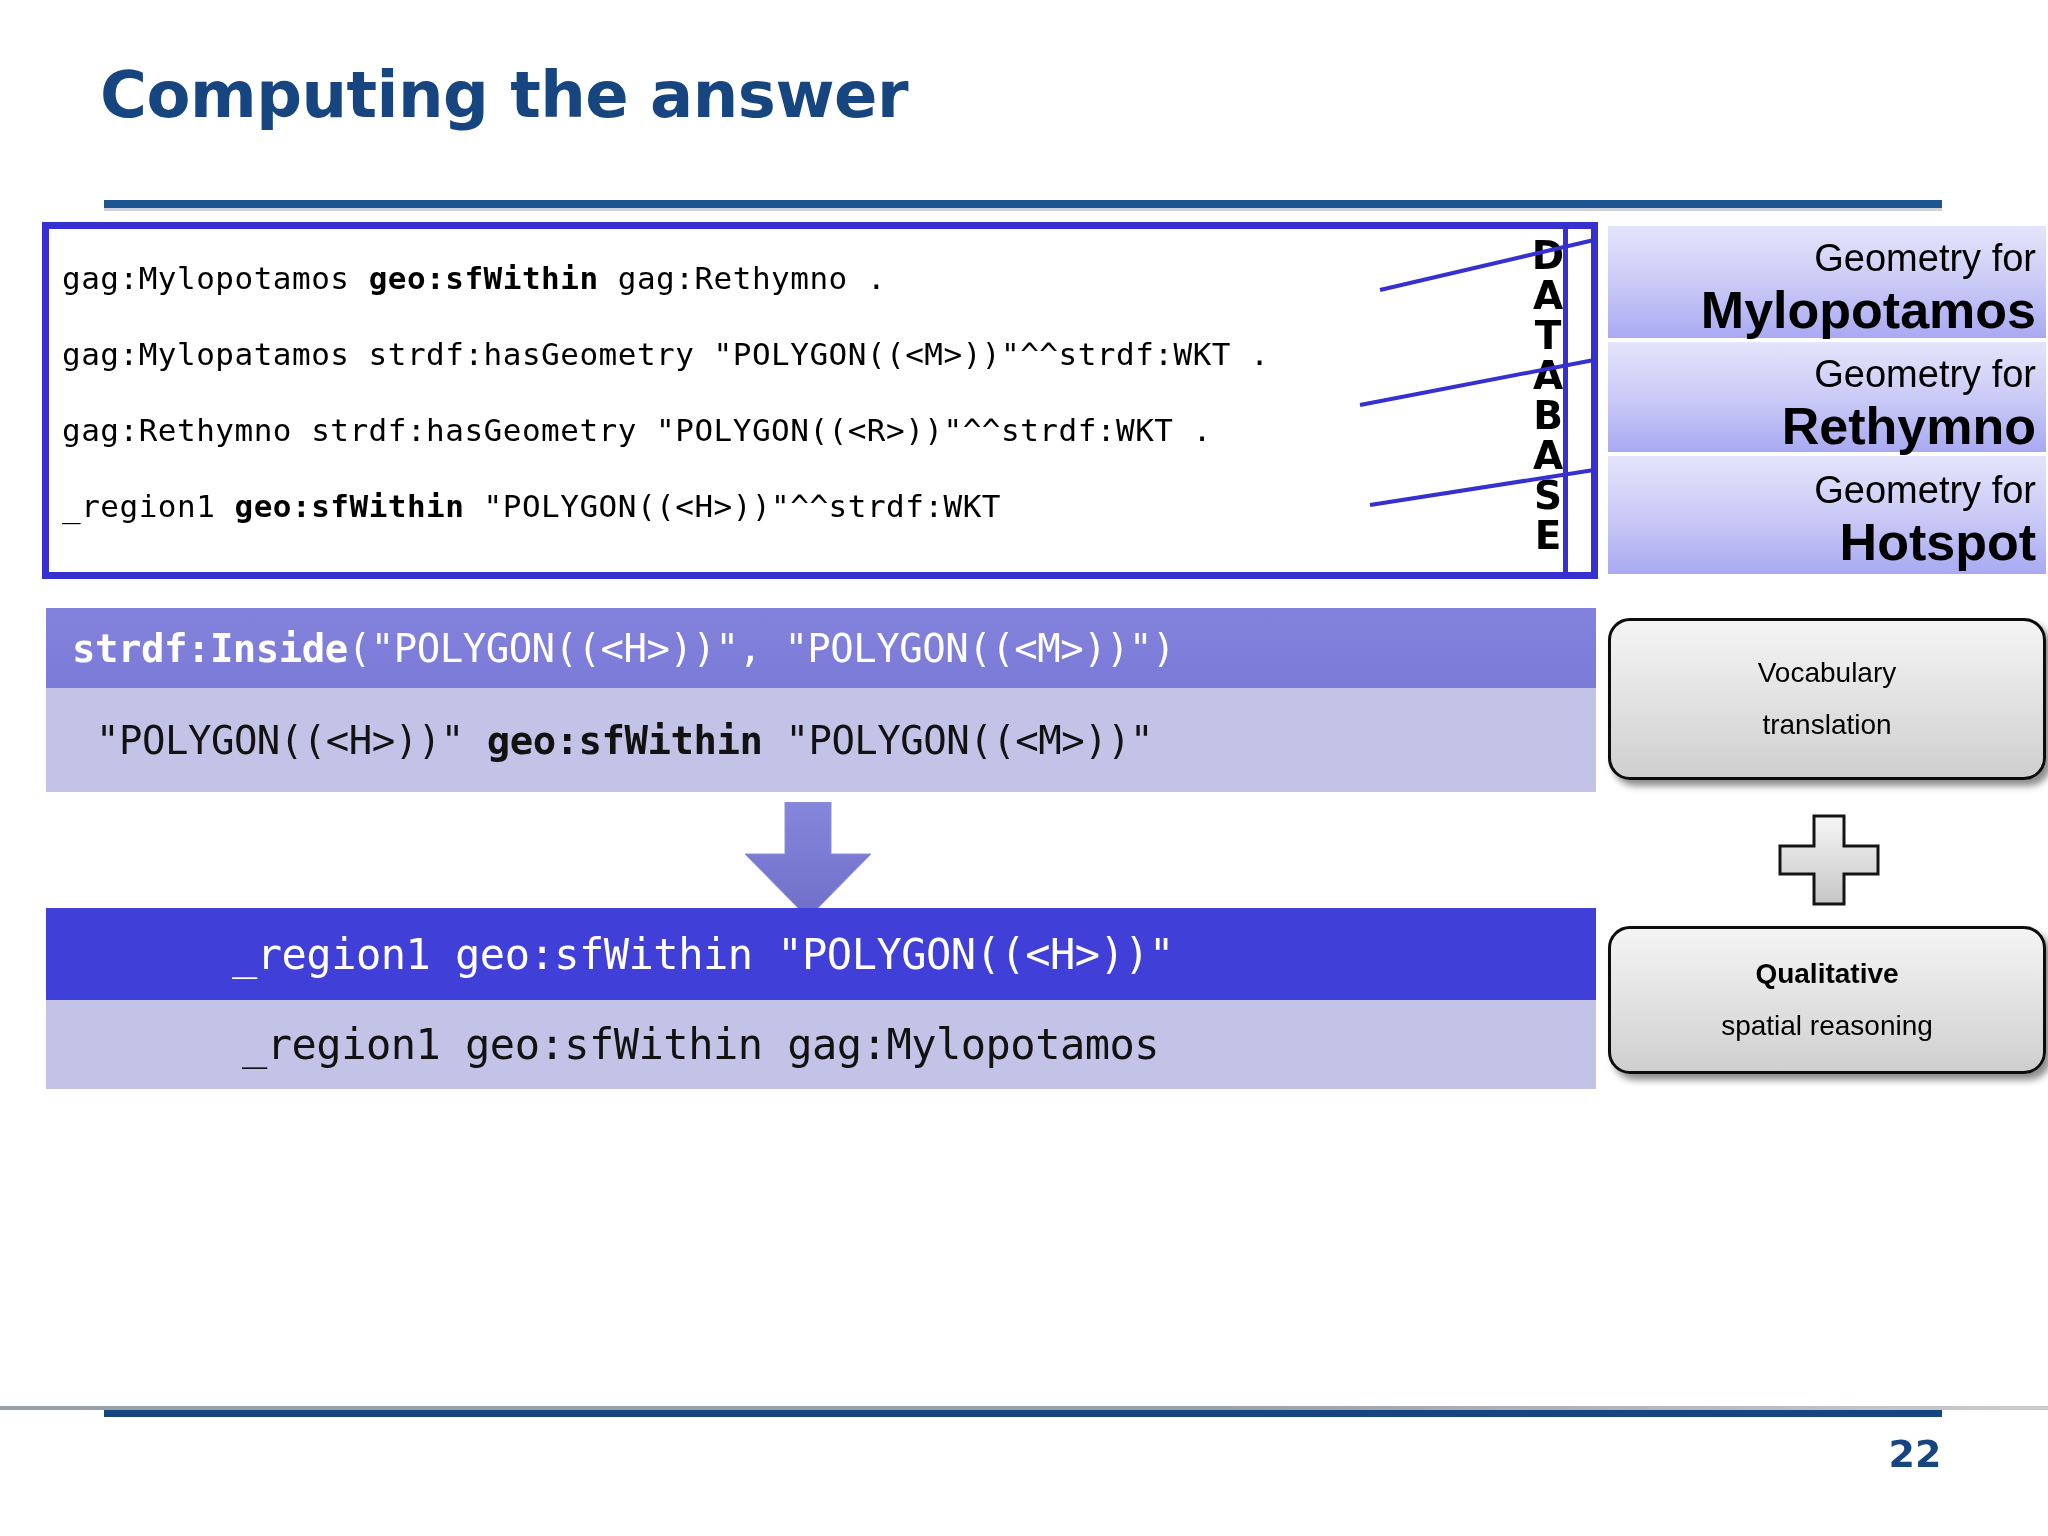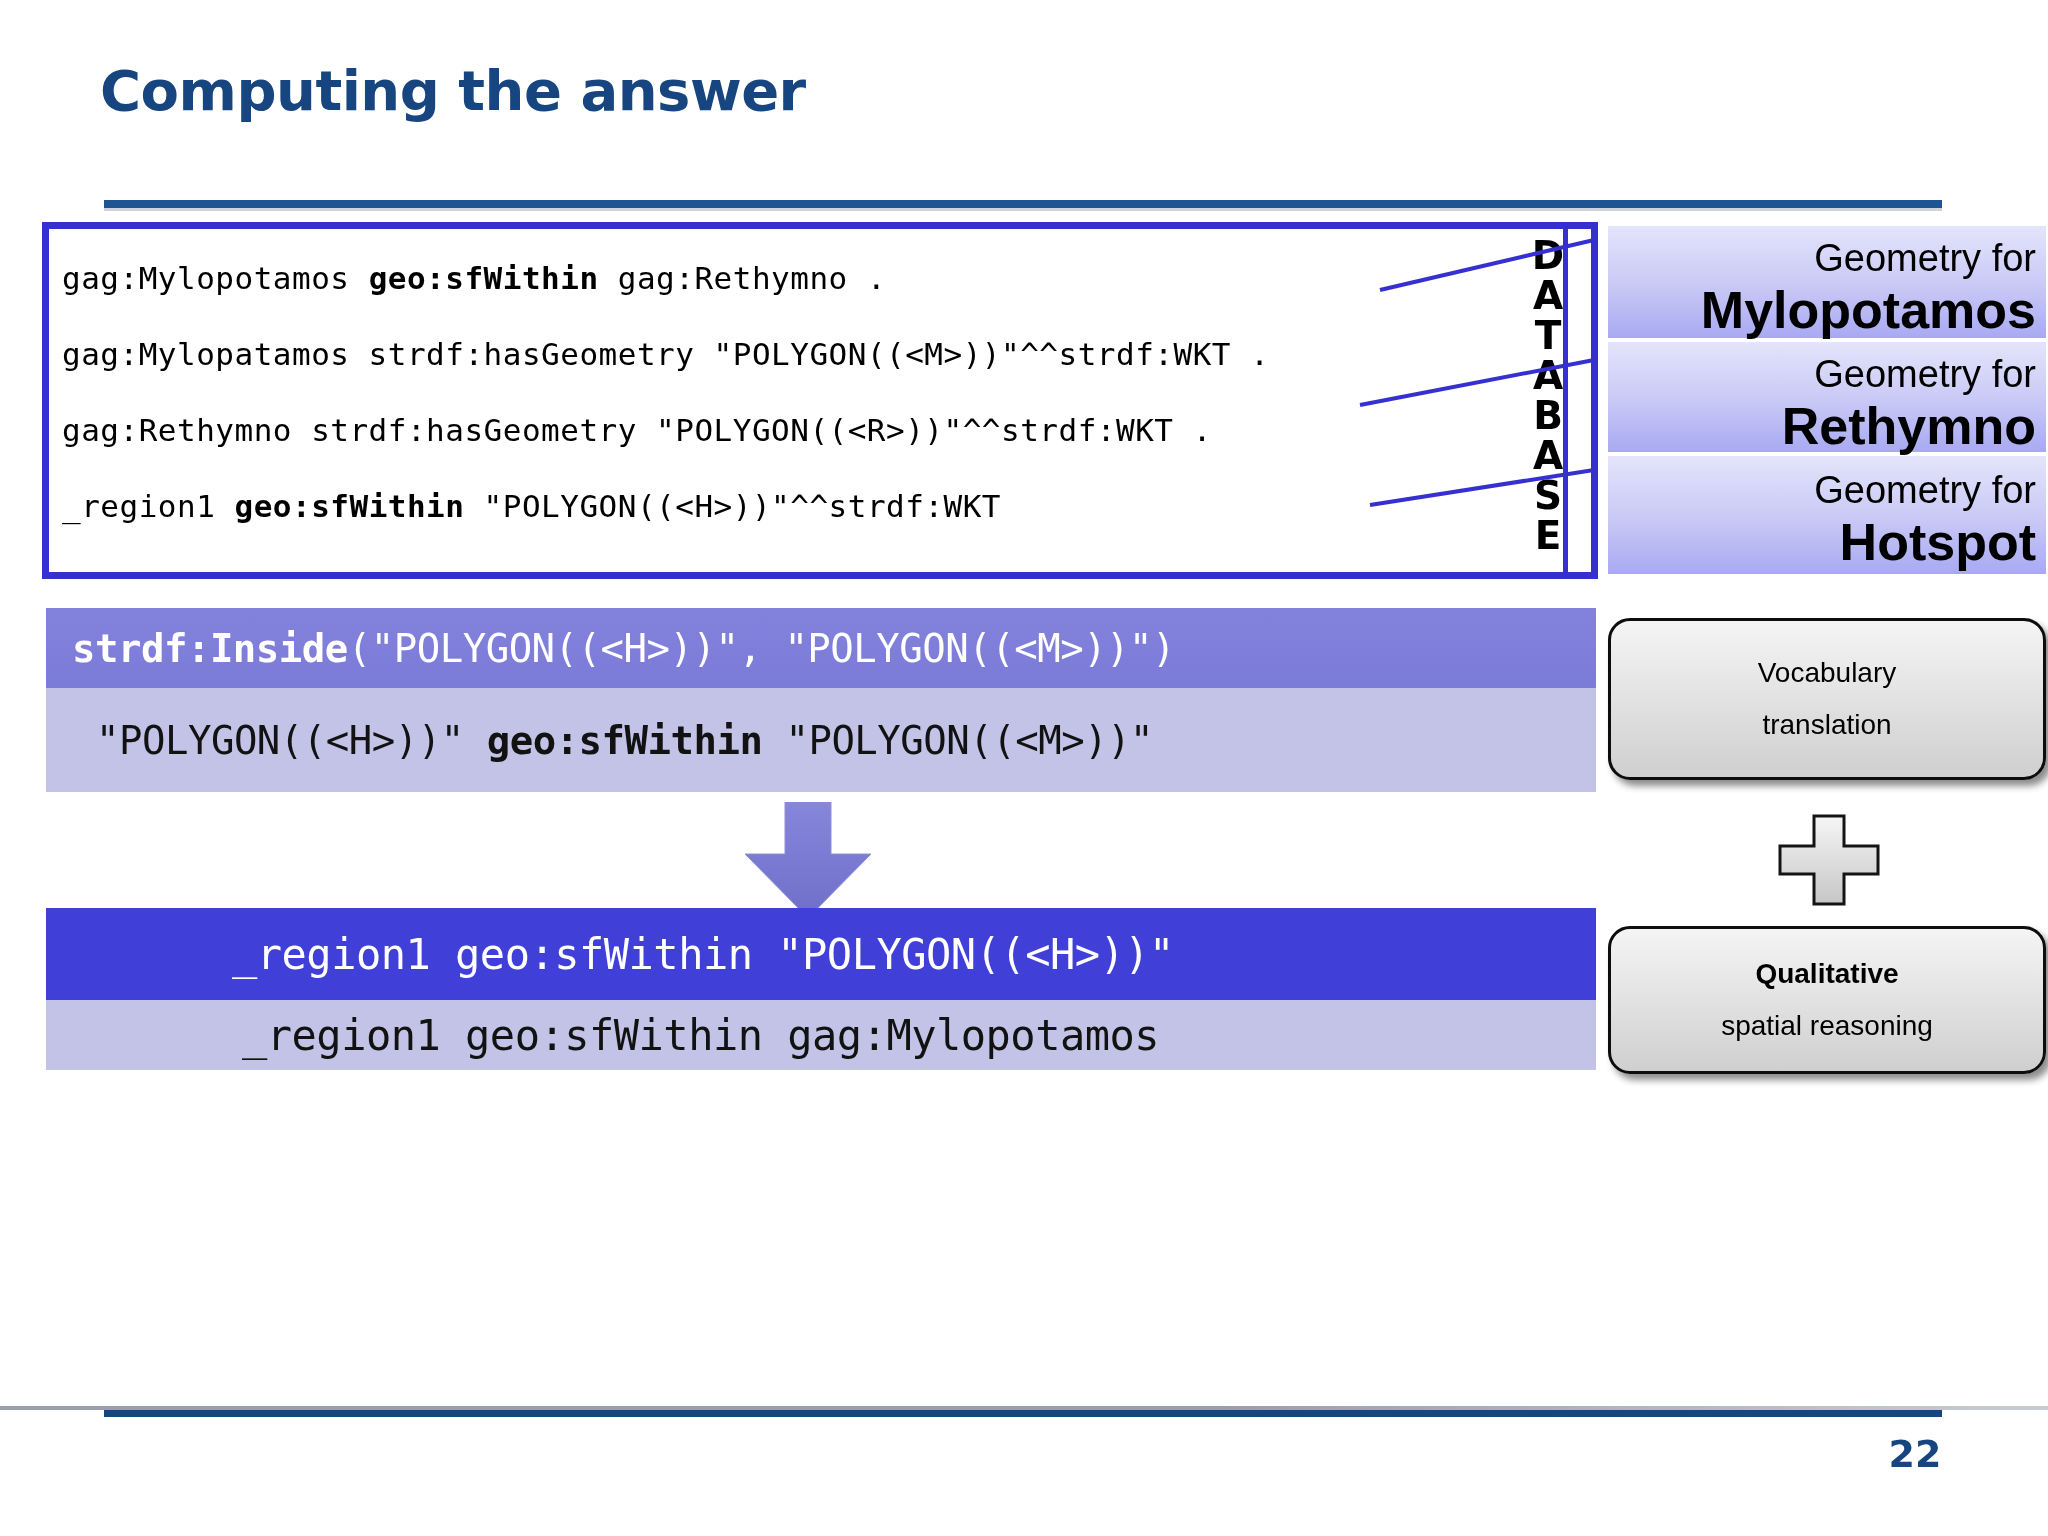--- a/index.html
+++ b/index.html
@@ -14,21 +14,21 @@
     overflow: hidden;
     font-family: "Liberation Sans", sans-serif;
   }
 
   
   .slide-title {
     position: absolute;
     left: 100px;
     top: 58px;
     font-family: "DejaVu Sans", sans-serif;
-    font-size: 56px;
+    font-size: 64px;
     font-weight: bold;
     color: #17457f;
     letter-spacing: -0.5px;
     white-space: nowrap;
   }
   .title-rule {
     position: absolute;
     left: 104px;
     top: 200px;
     width: 1838px;
@@ -191,21 +191,21 @@
     color: #ffffff;
     white-space: nowrap;
     padding-left: 186px;
     letter-spacing: -0.5px;
   }
   .result-row-2 {
     position: absolute;
     left: 46px;
     top: 1000px;
     width: 1550px;
-    height: 70px;
+    height: 89px;
     background: #c3c3e8;
     display: flex;
     align-items: center;
   }
   .result-row-2 .txt {
     font-family: "DejaVu Sans Mono", monospace;
     font-size: 42px;
     color: #121212;
     white-space: nowrap;
     padding-left: 196px;

